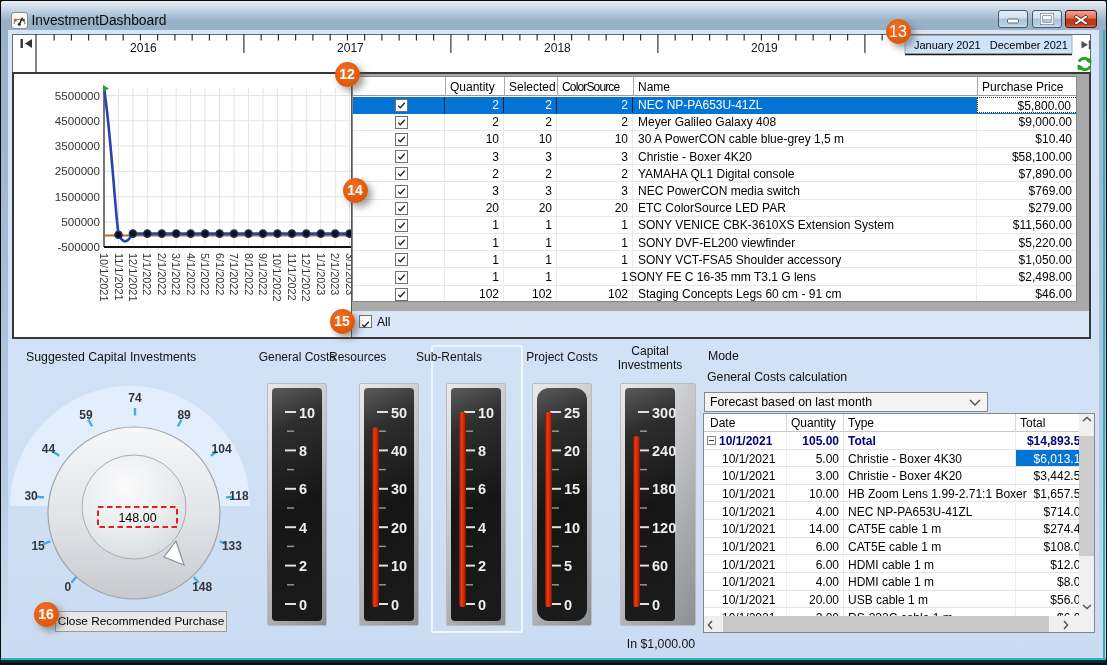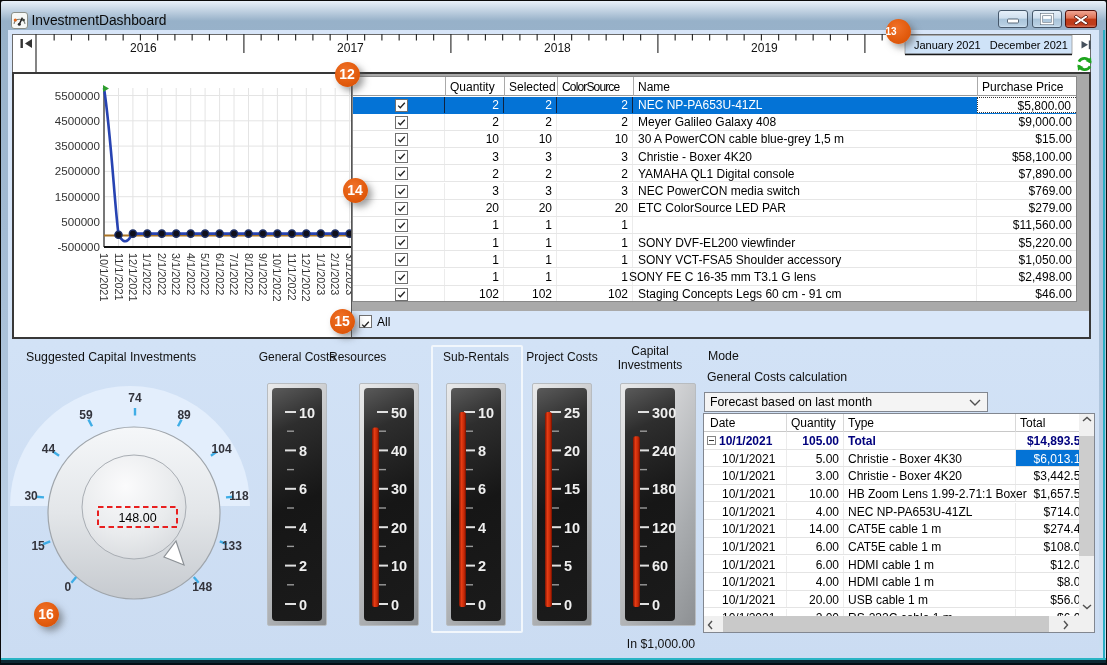--- a/index.html
+++ b/index.html
@@ -230,21 +230,21 @@
               <div style="position:absolute;left:203px;top:0;width:1px;height:100%;background:#ececec"></div>
               <div style="position:absolute;left:279px;top:0;width:1px;height:100%;background:#ececec"></div>
               <div style="position:absolute;left:623px;top:0;width:1px;height:100%;background:#ececec"></div>
               <div style="position:absolute;left:42px;top:2px;width:13px;height:13px;background:#fff;border:1px solid #707070;box-sizing:border-box"><svg width="11" height="11" viewBox="0 0 11 11">
                   <polyline points="2.2,5.6 4.3,7.8 8.8,2.8" fill="none" stroke="#222" stroke-width="1.3"></polyline>
                 </svg></div>
               <div style="position:absolute;left:92px;top:1.5px;width:54px;text-align:right">10</div>
               <div style="position:absolute;left:151px;top:1.5px;width:48px;text-align:right">10</div>
               <div style="position:absolute;left:204px;top:1.5px;width:71px;text-align:right">10</div>
               <div style="position:absolute;left:285px;top:1.5px;white-space:nowrap">30 A PowerCON cable blue-grey 1,5 m</div>
-              <div style="position:absolute;left:624px;top:1.5px;width:95px;text-align:right">$15.00</div>
+              <div style="position:absolute;left:624px;top:1.5px;width:95px;text-align:right">$10.40</div>
             </div>
             <div style="position:absolute;left:0;top:71.1px;width:725px;height:17.2px;background:#fff;color:#000;border-bottom:1px solid #e6e6e6;box-sizing:border-box;font-size:12px">
               <div style="position:absolute;left:91px;top:0;width:1px;height:100%;background:#ececec"></div>
               <div style="position:absolute;left:150px;top:0;width:1px;height:100%;background:#ececec"></div>
               <div style="position:absolute;left:203px;top:0;width:1px;height:100%;background:#ececec"></div>
               <div style="position:absolute;left:279px;top:0;width:1px;height:100%;background:#ececec"></div>
               <div style="position:absolute;left:623px;top:0;width:1px;height:100%;background:#ececec"></div>
               <div style="position:absolute;left:42px;top:2px;width:13px;height:13px;background:#fff;border:1px solid #707070;box-sizing:border-box"><svg width="11" height="11" viewBox="0 0 11 11">
                   <polyline points="2.2,5.6 4.3,7.8 8.8,2.8" fill="none" stroke="#222" stroke-width="1.3"></polyline>
                 </svg></div>
@@ -304,20 +304,21 @@
               <div style="position:absolute;left:150px;top:0;width:1px;height:100%;background:#ececec"></div>
               <div style="position:absolute;left:203px;top:0;width:1px;height:100%;background:#ececec"></div>
               <div style="position:absolute;left:279px;top:0;width:1px;height:100%;background:#ececec"></div>
               <div style="position:absolute;left:623px;top:0;width:1px;height:100%;background:#ececec"></div>
               <div style="position:absolute;left:42px;top:2px;width:13px;height:13px;background:#fff;border:1px solid #707070;box-sizing:border-box"><svg width="11" height="11" viewBox="0 0 11 11">
                   <polyline points="2.2,5.6 4.3,7.8 8.8,2.8" fill="none" stroke="#222" stroke-width="1.3"></polyline>
                 </svg></div>
               <div style="position:absolute;left:92px;top:1.5px;width:54px;text-align:right">1</div>
               <div style="position:absolute;left:151px;top:1.5px;width:48px;text-align:right">1</div>
               <div style="position:absolute;left:204px;top:1.5px;width:71px;text-align:right">1</div>
+              <div style="position:absolute;left:285px;top:1.5px;white-space:nowrap">SONY VENICE CBK-3610XS Extension System</div>
               <div style="position:absolute;left:624px;top:1.5px;width:95px;text-align:right">$11,560.00</div>
             </div>
             <div style="position:absolute;left:0;top:157.1px;width:725px;height:17.2px;background:#fff;color:#000;border-bottom:1px solid #e6e6e6;box-sizing:border-box;font-size:12px">
               <div style="position:absolute;left:91px;top:0;width:1px;height:100%;background:#ececec"></div>
               <div style="position:absolute;left:150px;top:0;width:1px;height:100%;background:#ececec"></div>
               <div style="position:absolute;left:203px;top:0;width:1px;height:100%;background:#ececec"></div>
               <div style="position:absolute;left:279px;top:0;width:1px;height:100%;background:#ececec"></div>
               <div style="position:absolute;left:623px;top:0;width:1px;height:100%;background:#ececec"></div>
               <div style="position:absolute;left:42px;top:2px;width:13px;height:13px;background:#fff;border:1px solid #707070;box-sizing:border-box"><svg width="11" height="11" viewBox="0 0 11 11">
                   <polyline points="2.2,5.6 4.3,7.8 8.8,2.8" fill="none" stroke="#222" stroke-width="1.3"></polyline>
@@ -418,20 +419,21 @@
             <line x1="218.0" y1="119.4" x2="225.5" y2="118.7" stroke="#3fade6" stroke-width="2.4"></line>
             <text x="230.9" y="122.4" text-anchor="middle" font-size="12" font-weight="bold" fill="#33343c">118</text>
             <line x1="211.8" y1="163.3" x2="218.8" y2="166.1" stroke="#3fade6" stroke-width="2.4"></line>
             <text x="223.9" y="172.4" text-anchor="middle" font-size="12" font-weight="bold" fill="#33343c">133</text>
             <line x1="185.8" y1="199.1" x2="190.6" y2="204.8" stroke="#3fade6" stroke-width="2.4"></line>
             <text x="194.2" y="213.4" text-anchor="middle" font-size="12" font-weight="bold" fill="#33343c">148</text>
             <rect x="90" y="129" width="79" height="20" fill="none" stroke="#e81f1f" stroke-width="2" stroke-dasharray="5.5,3.5"></rect>
             <text x="129.5" y="143.5" text-anchor="middle" font-size="12.5" fill="#000">148.00</text>
           </svg>
         </div>
+<div style="position:absolute;left:47px;top:581px;width:172px;height:21px;background:#e8e8e8;border:1px solid #9a9a9a;box-sizing:border-box;font-size:11.8px;color:#000;text-align:center;line-height:19px;white-space:nowrap">Close Recommended Purchase</div>
 <div style="position:absolute;left:-8px;top:-30px">
           <div style="position:absolute;left:267px;top:383px;width:60px;height:243px;background:linear-gradient(115deg,#e9eaeb 0%,#d2d3d5 30%,#a8abae 70%,#8d9093 100%);border:1px solid #b8bcc0;border-radius:2px;box-sizing:border-box">
             <div style="position:absolute;left:4px;top:4px;width:50px;height:233px;border-radius:4px;background:linear-gradient(155deg,#5a5a5a 0%,#2e2e2e 18%,#161616 50%,#1b1b1b 100%);"><svg style="overflow:visible" width="50" height="233" viewBox="0 0 50 233" font-family="Liberation Sans, sans-serif">
                 <line x1="13" y1="24.0" x2="24" y2="24.0" stroke="#e0e0e0" stroke-width="2"></line>
                 <text x="27" y="29.5" font-size="14.5" font-weight="bold" fill="#efefef">10</text>
                 <line x1="15" y1="43.2" x2="22" y2="43.2" stroke="#9a9a9a" stroke-width="1.4"></line>
                 <line x1="13" y1="62.4" x2="24" y2="62.4" stroke="#e0e0e0" stroke-width="2"></line>
                 <text x="27" y="67.9" font-size="14.5" font-weight="bold" fill="#efefef">8</text>
                 <line x1="15" y1="81.6" x2="22" y2="81.6" stroke="#9a9a9a" stroke-width="1.4"></line>
                 <line x1="13" y1="100.8" x2="24" y2="100.8" stroke="#e0e0e0" stroke-width="2"></line>
@@ -503,23 +505,23 @@
                   <linearGradient id="mg446" x1="0" y1="0" x2="1" y2="0">
                     <stop offset="0" stop-color="#7e1402"></stop>
                     <stop offset="0.35" stop-color="#e63c14"></stop>
                     <stop offset="0.75" stop-color="#c02706"></stop>
                     <stop offset="1" stop-color="#6e1000"></stop>
                   </linearGradient>
                 </defs>
                 <rect x="8" y="24.0" width="7" height="195.0" rx="2.5" fill="url(#mg446)"></rect>
               </svg></div>
           </div>
-          <div style="position:absolute;left:416px;top:350px;width:120px;text-align:center;font-size:12px;color:#111">Sub-Rentals</div>
+          <div style="position:absolute;left:416px;top:350px;width:120px;font-size:12px;color:#111">Sub-Rentals</div>
           <div style="position:absolute;left:532px;top:383px;width:60px;height:243px;background:linear-gradient(115deg,#e9eaeb 0%,#d2d3d5 30%,#a8abae 70%,#8d9093 100%);border:1px solid #b8bcc0;border-radius:2px;box-sizing:border-box">
-            <div style="position:absolute;left:4px;top:4px;width:50px;height:233px;border-radius:4px;background:linear-gradient(155deg,#5a5a5a 0%,#2e2e2e 18%,#161616 50%,#1b1b1b 100%);"><svg style="overflow:visible" width="50" height="233" viewBox="0 0 50 233" font-family="Liberation Sans, sans-serif">
+            <div style="position:absolute;left:4px;top:4px;width:50px;height:233px;border-radius:12px;background:linear-gradient(155deg,#5a5a5a 0%,#2e2e2e 18%,#161616 50%,#1b1b1b 100%);"><svg style="overflow:visible" width="50" height="233" viewBox="0 0 50 233" font-family="Liberation Sans, sans-serif">
                 <line x1="13" y1="24.0" x2="24" y2="24.0" stroke="#e0e0e0" stroke-width="2"></line>
                 <text x="27" y="29.5" font-size="14.5" font-weight="bold" fill="#efefef">25</text>
                 <line x1="15" y1="43.2" x2="22" y2="43.2" stroke="#9a9a9a" stroke-width="1.4"></line>
                 <line x1="13" y1="62.4" x2="24" y2="62.4" stroke="#e0e0e0" stroke-width="2"></line>
                 <text x="27" y="67.9" font-size="14.5" font-weight="bold" fill="#efefef">20</text>
                 <line x1="15" y1="81.6" x2="22" y2="81.6" stroke="#9a9a9a" stroke-width="1.4"></line>
                 <line x1="13" y1="100.8" x2="24" y2="100.8" stroke="#e0e0e0" stroke-width="2"></line>
                 <text x="27" y="106.3" font-size="14.5" font-weight="bold" fill="#efefef">15</text>
                 <line x1="15" y1="120.0" x2="22" y2="120.0" stroke="#9a9a9a" stroke-width="1.4"></line>
                 <line x1="13" y1="139.2" x2="24" y2="139.2" stroke="#e0e0e0" stroke-width="2"></line>
@@ -711,16 +713,16 @@
             <div style="position:absolute;left:375px;top:202px;width:16px;height:18px;background:#f0f0f0"></div>
           </div>
         </div>
 </div>
 </div>
 <div style="position:absolute;right:2.2px;top:30px;width:1.8px;height:630px;background:#2aaec4"></div>
 <div style="position:absolute;left:1px;bottom:5px;width:1105px;height:2.5px;background:#2ab4c4"></div>
 <div style="position:absolute;left:1px;bottom:2px;width:1105px;height:3px;background:#0e2833"></div>
 <div style="position:absolute;left:0;bottom:0;width:1107px;height:2px;background:#050f16"></div>
 <div style="position:absolute;left:334.5px;top:61.5px;width:25px;height:25px;border-radius:50%;background:radial-gradient(circle at 42% 35%,#f0722a 0%,#e35c0e 55%,#d04c05 100%);box-shadow:4px 4px 7px rgba(80,80,80,.55);color:#fff;font-weight:bold;font-size:14px;text-align:center;line-height:25px;z-index:50">12</div>
-<div style="position:absolute;left:885.5px;top:18.5px;width:25px;height:25px;border-radius:50%;background:radial-gradient(circle at 42% 35%,#f0722a 0%,#e35c0e 55%,#d04c05 100%);box-shadow:4px 4px 7px rgba(80,80,80,.55);color:#fff;font-weight:bold;font-size:10px;line-height:25px;z-index:50">13</div>
+<div style="position:absolute;left:885.5px;top:18.5px;width:25px;height:25px;border-radius:50%;background:radial-gradient(circle at 42% 35%,#f0722a 0%,#e35c0e 55%,#d04c05 100%);box-shadow:4px 4px 7px rgba(80,80,80,.55);color:#fff;font-weight:normal;font-size:16px;text-align:center;line-height:25px;z-index:50">13</div>
 <div style="position:absolute;left:342.5px;top:177.5px;width:25px;height:25px;border-radius:50%;background:radial-gradient(circle at 42% 35%,#f0722a 0%,#e35c0e 55%,#d04c05 100%);box-shadow:4px 4px 7px rgba(80,80,80,.55);color:#fff;font-weight:bold;font-size:14px;text-align:center;line-height:25px;z-index:50">14</div>
 <div style="position:absolute;left:329.5px;top:308.5px;width:25px;height:25px;border-radius:50%;background:radial-gradient(circle at 42% 35%,#f0722a 0%,#e35c0e 55%,#d04c05 100%);box-shadow:4px 4px 7px rgba(80,80,80,.55);color:#fff;font-weight:bold;font-size:14px;text-align:center;line-height:25px;z-index:50">15</div>
 <div style="position:absolute;left:33.5px;top:601.5px;width:25px;height:25px;border-radius:50%;background:radial-gradient(circle at 42% 35%,#f0722a 0%,#e35c0e 55%,#d04c05 100%);box-shadow:4px 4px 7px rgba(80,80,80,.55);color:#fff;font-weight:bold;font-size:14px;text-align:center;line-height:25px;z-index:50">16</div>
 </div>
 </body></html>

